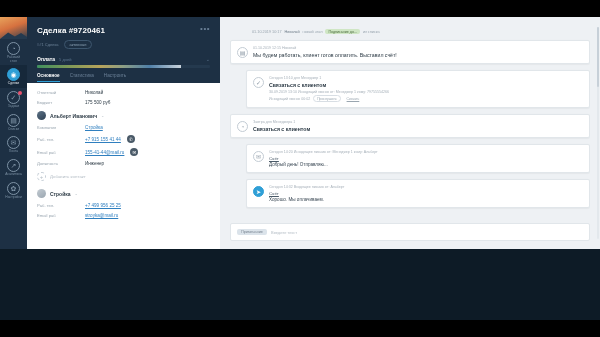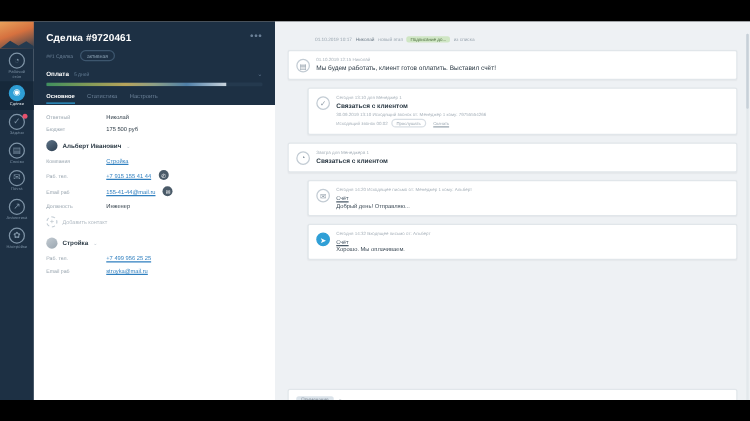--- a/index.html
+++ b/index.html
@@ -11,21 +11,21 @@
   }
 
   
   .letterbox-top, .letterbox-bottom {
     position: absolute; left: 0; width: 600px; background: #000; z-index: 60;
   }
   .letterbox-top { top: 0; height: 17px; }
   .letterbox-bottom { bottom: 0; height: 17px; }
 
   .app {
-    position: absolute; top: 17px; left: 0; width: 600px; height: 320px;
+    position: absolute; top: 17px; left: 0; width: 600px; height: 232px;
     background: #f2f4f6; display: flex; overflow: hidden;
   }
 
   
   .rail {
     width: 27px; height: 100%; background: #1d3044;
     display: flex; flex-direction: column; align-items: center;
     padding-top: 0; flex: 0 0 27px; position: relative; z-index: 5;
   }
   .rail-logo {

